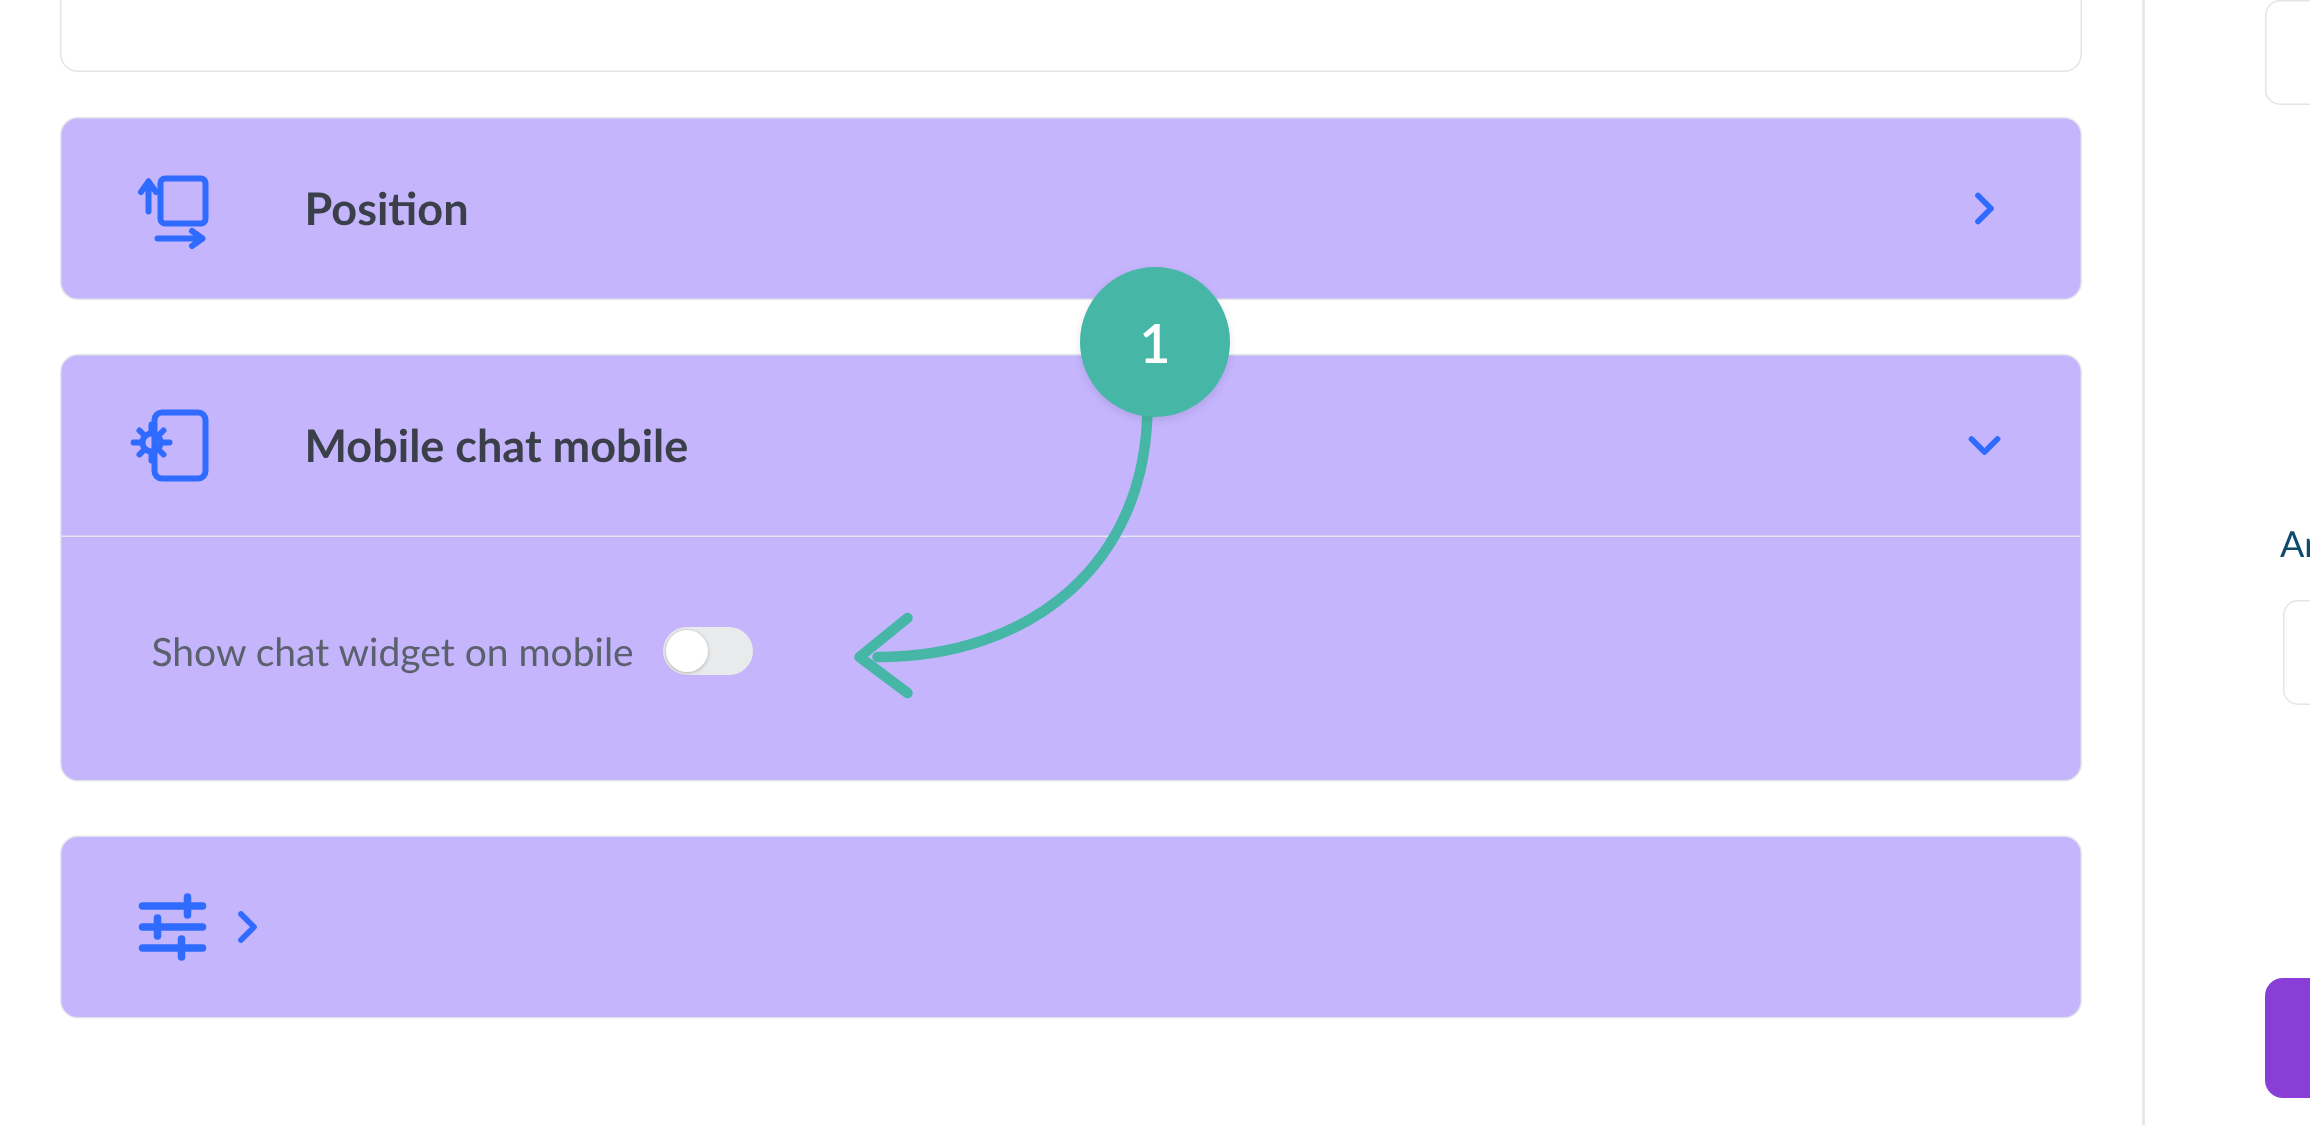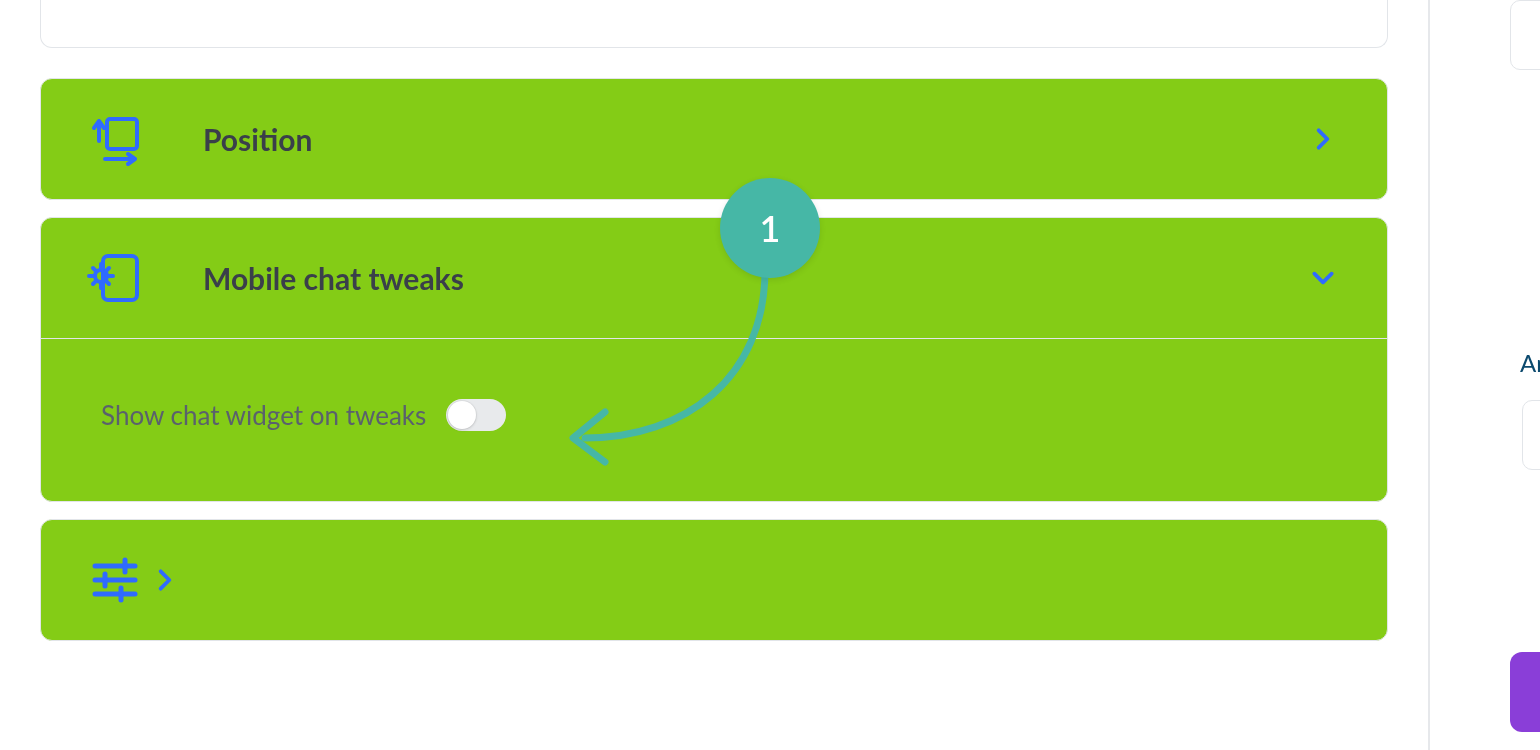--- a/index.html
+++ b/index.html
@@ -20,22 +20,22 @@
     width: 1430px;
     height: 750px;
     border-right: 2px solid #e6e8eb;
     padding: 0 40px 0 40px;
     background: #ffffff;
   }
 
   .card {
     border: 1px solid #e2e5e9;
     border-radius: 12px;
-    margin-bottom: 17px;
-    background: #84cc16;
+    margin-bottom: 36px;
+    background: #c4b5fd;
   }
 
   .card-partial-top {
     border-top: none;
     border-left: 1px solid #e2e5e9;
     border-right: 1px solid #e2e5e9;
     border-bottom: 1px solid #e2e5e9;
     border-radius: 0 0 12px 12px;
     height: 48px;
     margin-bottom: 30px;
@@ -205,30 +205,30 @@
             <line x1="14" y1="34" x2="14" y2="38"></line>
             <line x1="2" y1="26" x2="6" y2="26"></line>
             <line x1="22" y1="26" x2="26" y2="26"></line>
             <line x1="6" y1="18" x2="9" y2="21"></line>
             <line x1="19" y1="31" x2="22" y2="34"></line>
             <line x1="22" y1="18" x2="19" y2="21"></line>
             <line x1="9" y1="31" x2="6" y2="34"></line>
           </g>
         </svg>
       </div>
-      <div class="card-title">Mobile chat tweaks</div>
+      <div class="card-title">Mobile chat mobile</div>
       <div class="chevron">
         <svg width="26" height="26" viewBox="0 0 24 24">
             <path d="M4 8 L12 16 L20 8" fill="none" stroke="#2f6bff" stroke-width="3.5" stroke-linecap="round" stroke-linejoin="round"></path>
           </svg>
       </div>
     </div>
     <div class="card-body">
       <div class="toggle-row">
-        <span class="toggle-label">Show chat widget on tweaks</span>
+        <span class="toggle-label">Show chat widget on mobile</span>
         <div class="toggle">
           <div class="toggle-knob"></div>
         </div>
       </div>
     </div>
   </div>
 
   <div class="card">
     <div class="card-header">
       <div class="card-icon">

